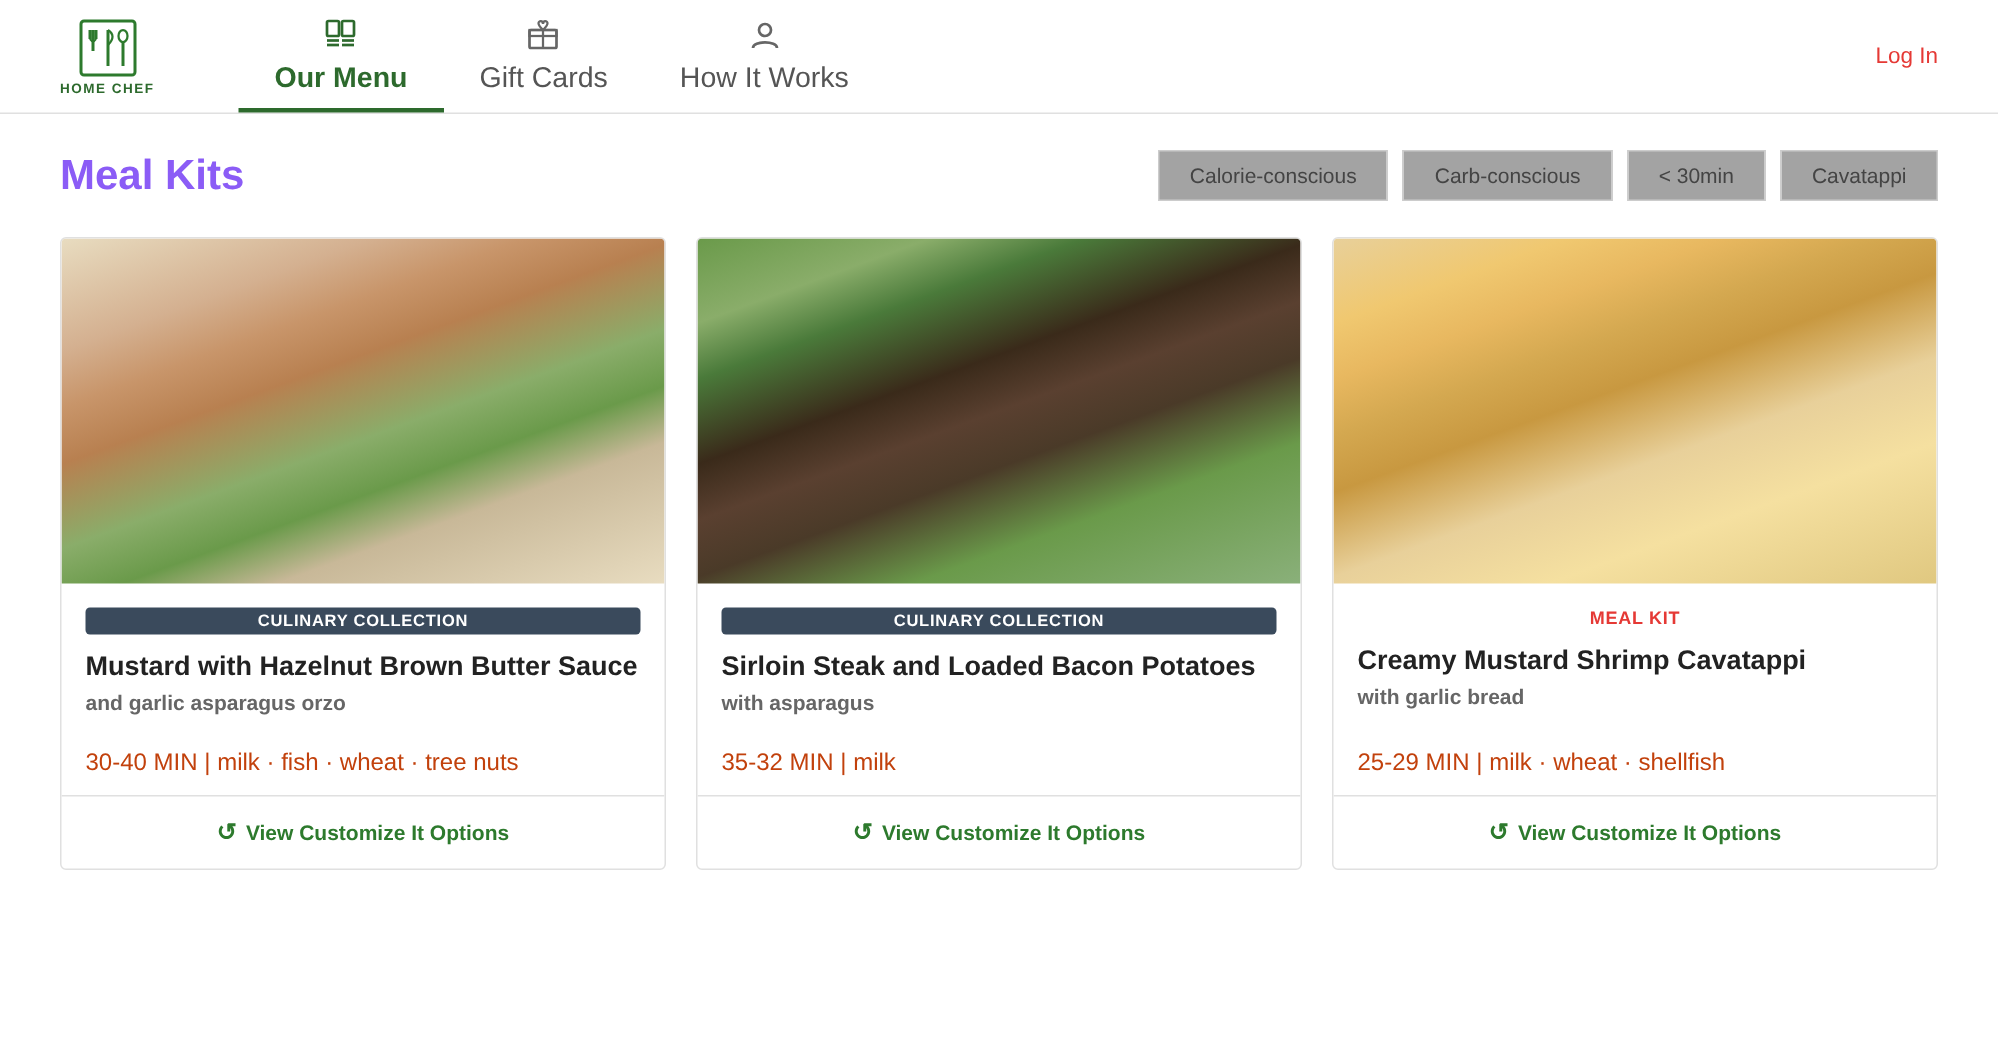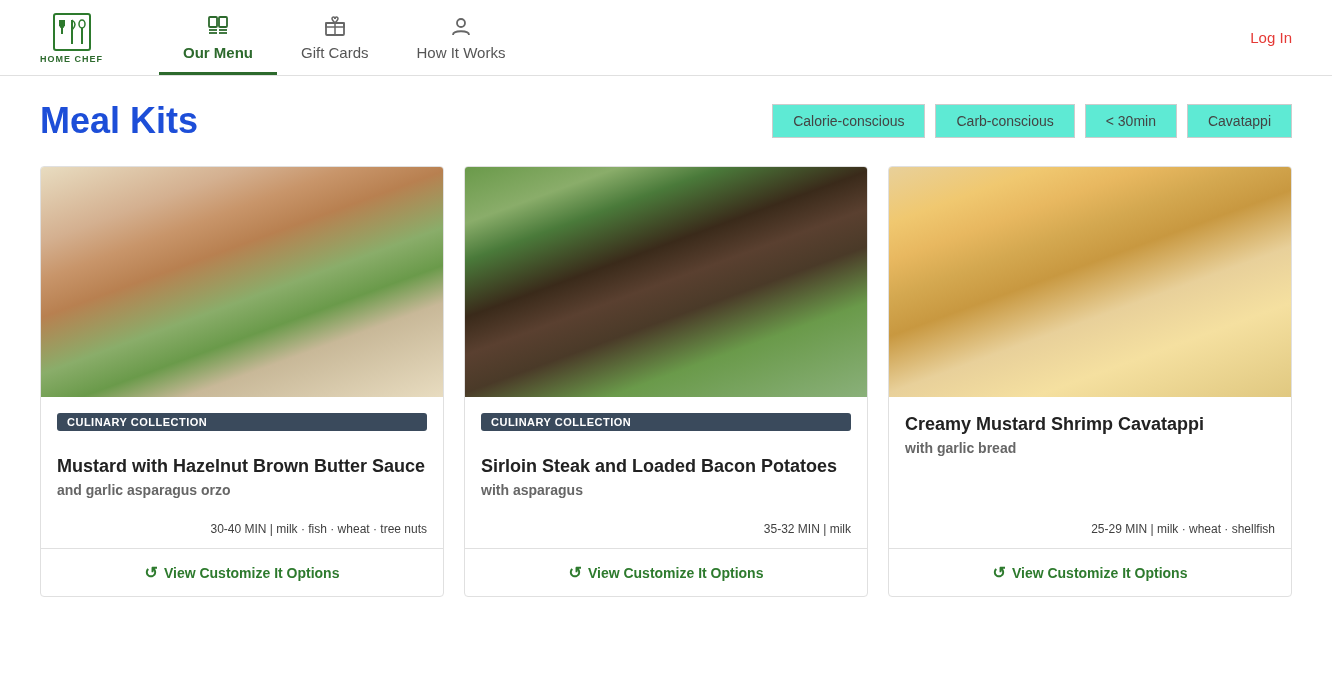--- a/index.html
+++ b/index.html
@@ -41,21 +41,21 @@
     .nav-item {
       display: flex;
       flex-direction: column;
       align-items: center;
       justify-content: center;
       padding: 0 24px;
       height: 100%;
       cursor: pointer;
       text-decoration: none;
       color: #555;
-      font-size: 15px;
+      font-size: 19px;
       position: relative;
       gap: 4px;
     }
     .nav-item.active {
       color: #2d6a2d;
       font-weight: 600;
     }
     .nav-item.active::after {
       content: '';
       position: absolute;
@@ -88,33 +88,33 @@
     }
 
     
     .section-header {
       display: flex;
       align-items: center;
       justify-content: space-between;
       margin-bottom: 24px;
     }
     .section-title {
-      font-size: 36px;
-      font-weight: 700;
-      color: #1d4ed8;
+      font-size: 28px;
+      font-weight: 700;
+      color: #8b5cf6;
     }
     .filter-btns {
       display: flex;
       gap: 10px;
     }
     .filter-btn {
       padding: 8px 20px;
       border: 1px solid #ccc;
       border-radius: 0;
-      background: #5eead4;
+      background: #a3a3a3;
       font-size: 14px;
       color: #444;
       cursor: pointer;
     }
 
     
     .cards-grid {
       display: grid;
       grid-template-columns: repeat(3, 1fr);
       gap: 20px;
@@ -151,21 +151,22 @@
       display: flex;
       flex-direction: column;
     }
     .badge {
       display: inline-block;
       padding: 3px 10px;
       border-radius: 3px;
       font-size: 11px;
       font-weight: 700;
       letter-spacing: 0.5px;
-      margin-bottom: 24px;
+      margin-bottom: 10px;
+      text-align: center;
     }
     .badge-culinary {
       background: #3a4a5c;
       color: #fff;
     }
     .badge-meal-kit {
       color: #e53935;
       background: none;
       padding: 0;
       font-size: 12px;
@@ -182,24 +183,23 @@
     }
     .card-subtitle {
       font-size: 14px;
       color: #666;
       margin-bottom: 8px;
       font-weight: bold;
     }
     .card-meta {
       margin-top: auto;
       padding-top: 16px;
-      font-size: 12px;
-      color: #404040;
+      font-size: 16px;
+      color: #c2410c;
       border-top: none;
-      text-align: right;
     }
     .card-footer {
       border-top: 1px solid #e0e0e0;
       padding: 14px 16px;
       display: flex;
       align-items: center;
       justify-content: center;
       gap: 8px;
     }
     .customize-btn {
@@ -338,20 +338,21 @@
           <span class="customize-icon">↺</span>
           <span>View Customize It Options</span>
         </button>
       </div>
     </div>
 
     <div class="card">
       <div class="card-image card-img-3" style="background: linear-gradient(160deg, #e8d09a 0%, #f0c870 15%, #e8b860 25%, #d4a850 35%, #c89840 45%, #e8d09a 60%, #f5e0a0 75%, #e0c880 100%);">
       </div>
       <div class="card-body">
+        <span class="badge badge-meal-kit">MEAL KIT</span>
         <h2 class="card-title">Creamy Mustard Shrimp Cavatappi</h2>
         <p class="card-subtitle">with garlic bread</p>
         <div class="card-meta">
           <span>25-29 MIN</span>
           <span> | </span>
           <span>milk · wheat · shellfish</span>
         </div>
       </div>
       <div class="card-footer">
         <button class="customize-btn">

